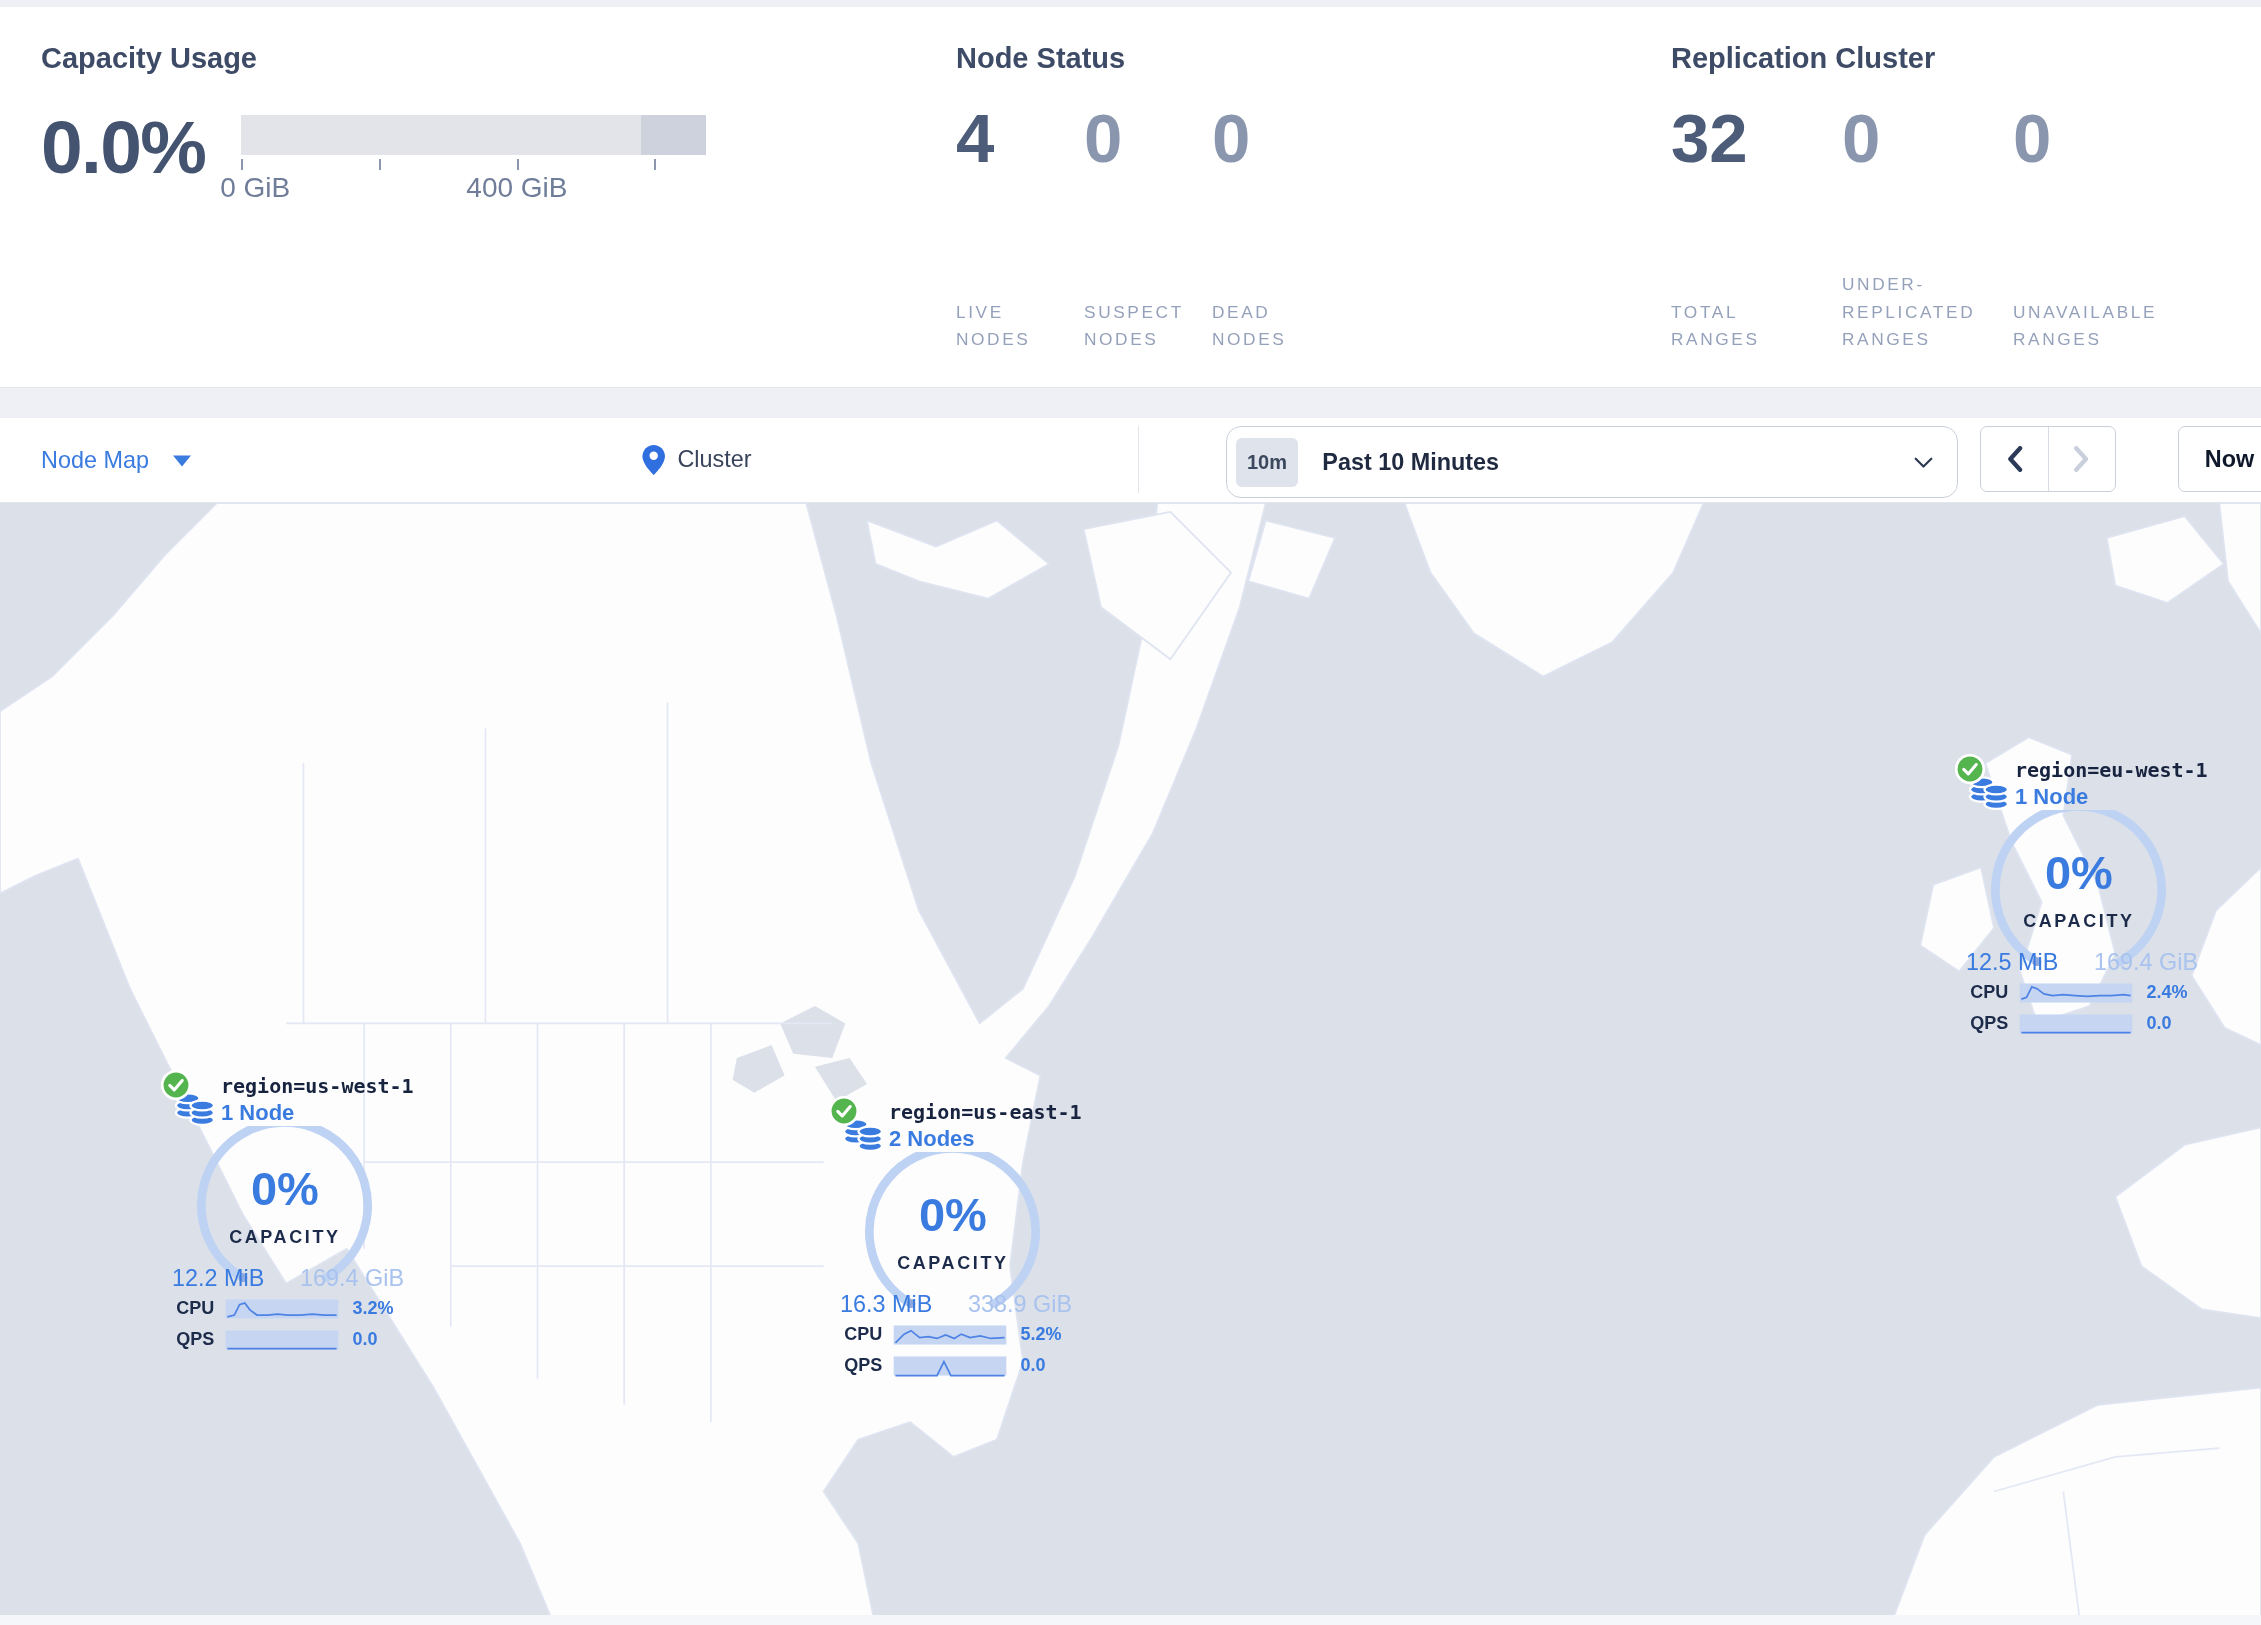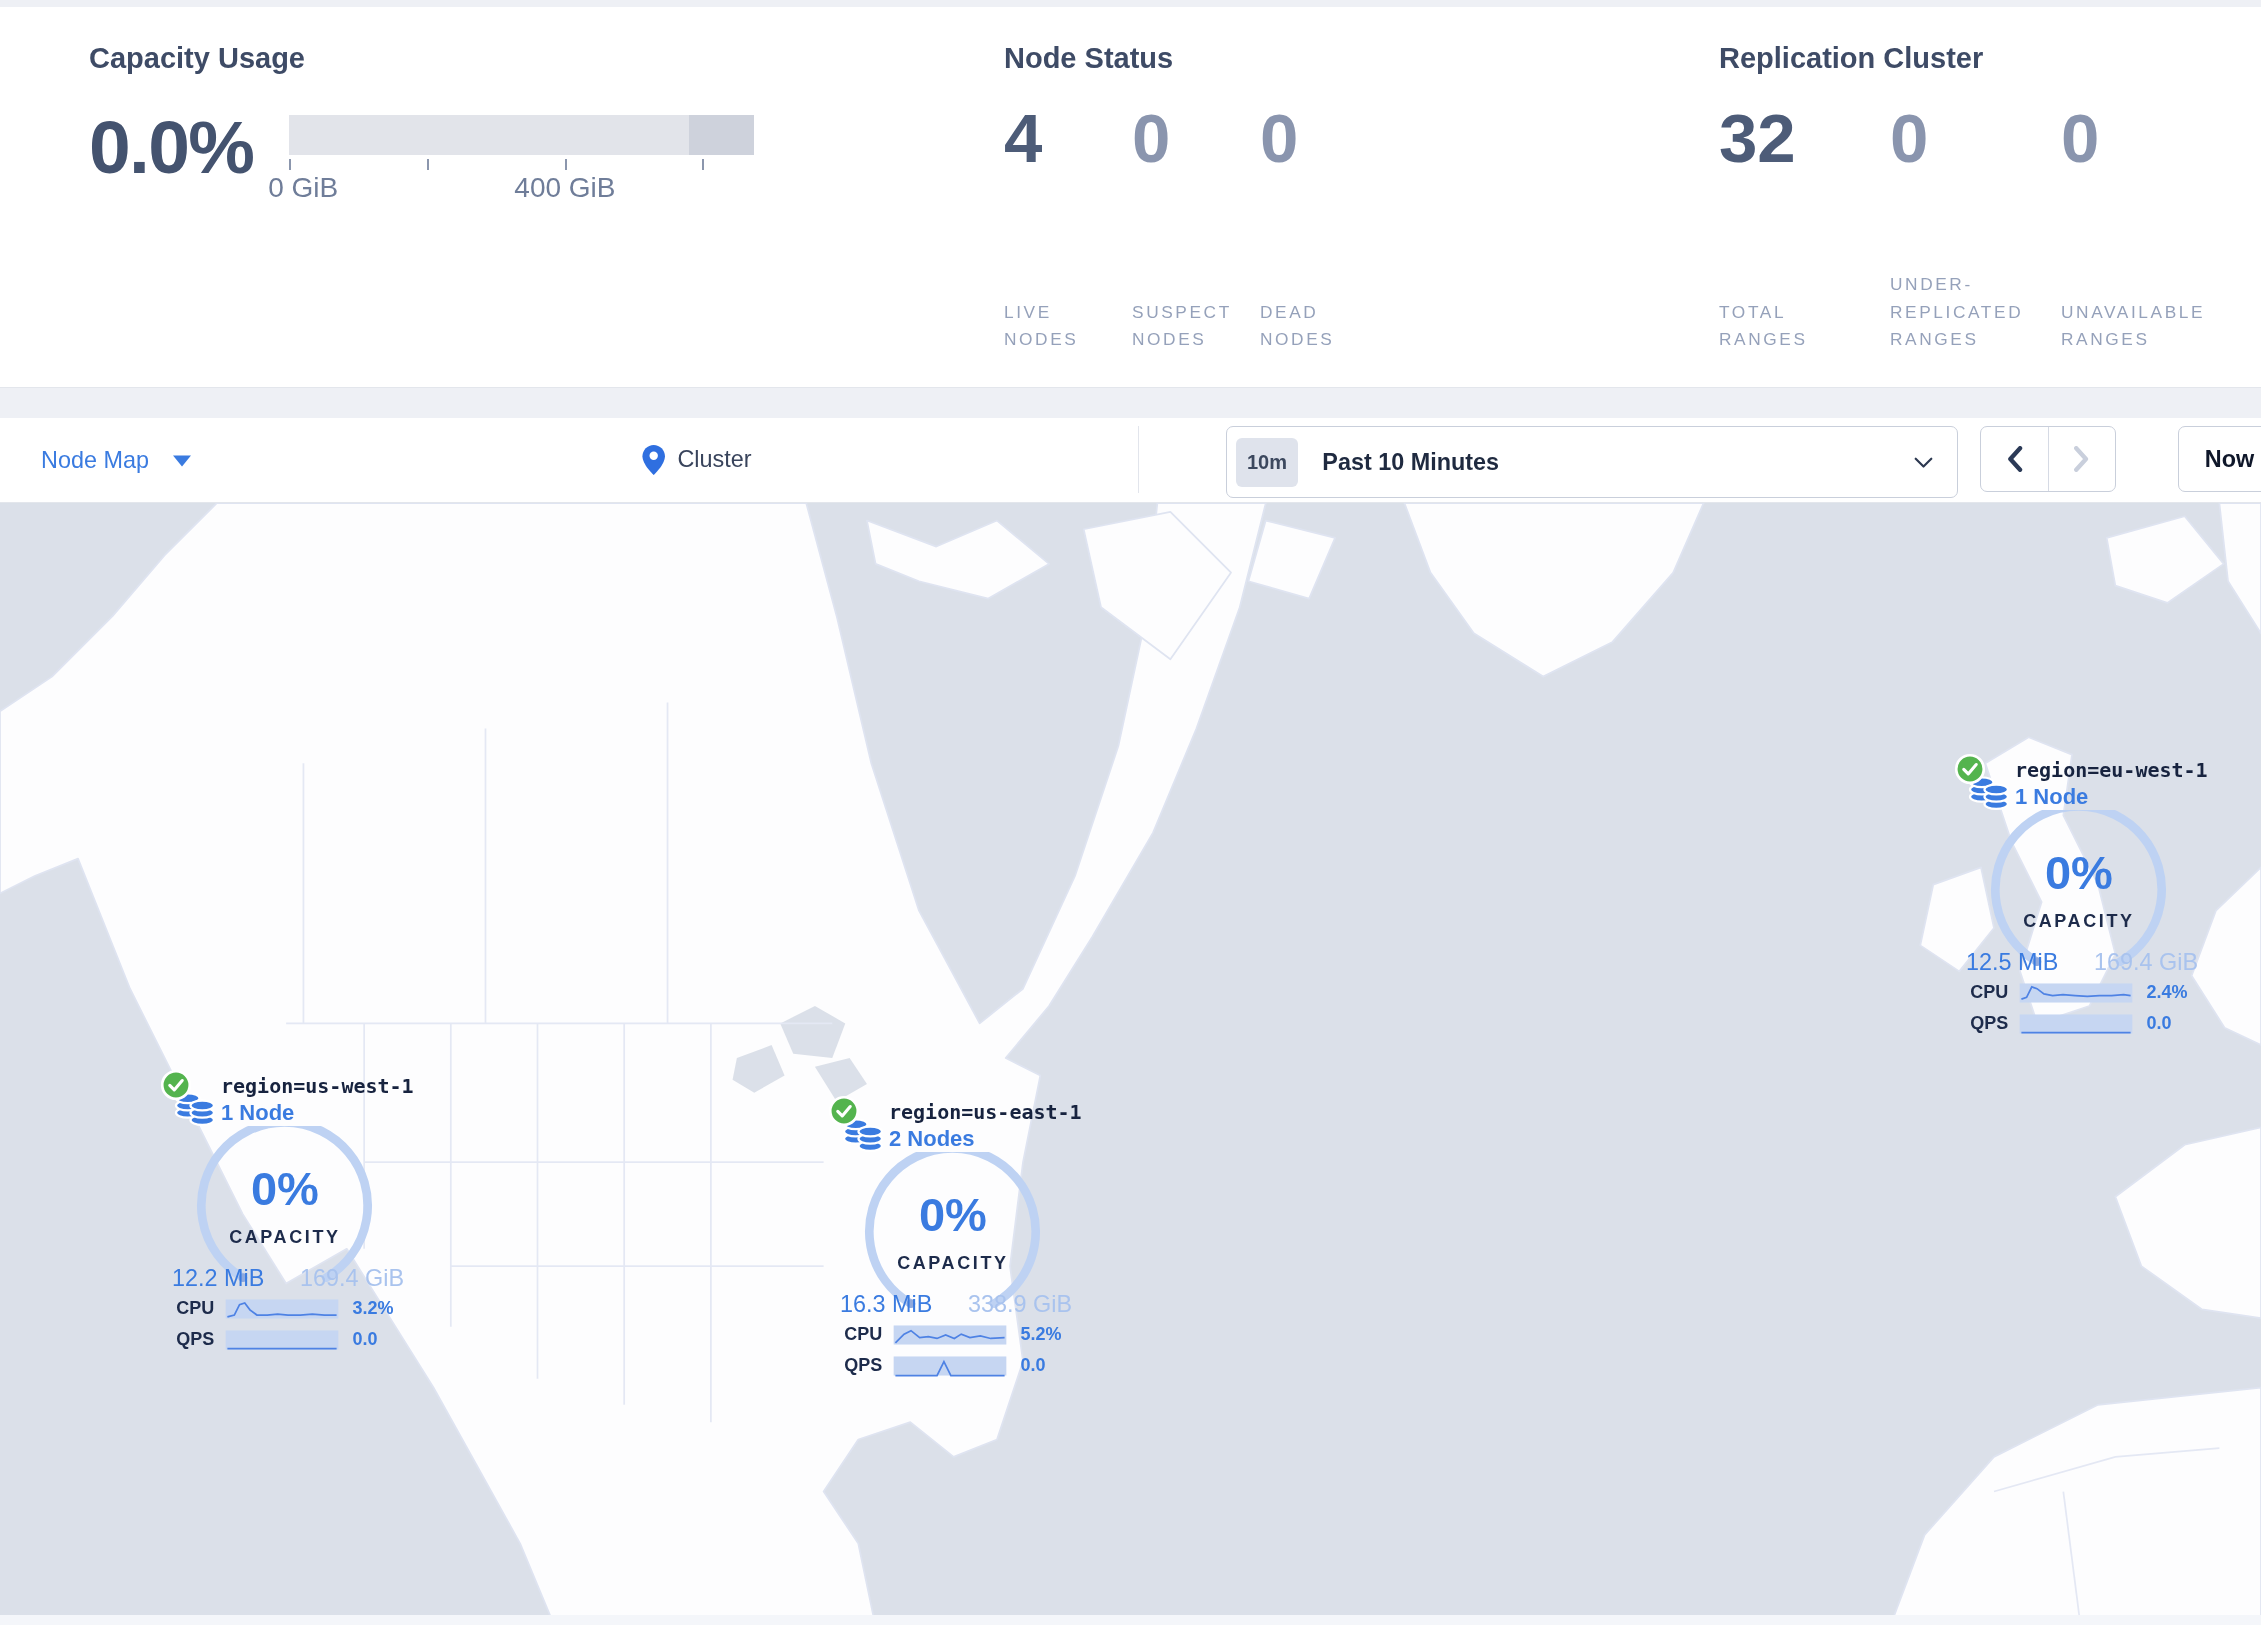--- a/index.html
+++ b/index.html
@@ -1,21 +1,21 @@
 <!DOCTYPE html>
 <html style="font-size:14px"><head>
 <meta charset="utf-8">
 <style>
   html,body { margin:0; padding:0; background:#eef0f5; }
   body { width:2261px; height:1626px; overflow:hidden;
          font-family:"Liberation Sans", sans-serif; -webkit-font-smoothing:antialiased; }
   .topstrip { height:7px; background:#eef0f5; }
 
   
-  .summary { height:381px; background:#fff; border-bottom:0.9px solid #e3e6ec; display:flex; box-sizing:border-box;padding-left:48px; }
+  .summary { height:381px; background:#fff; border-bottom:0.9px solid #e3e6ec; display:flex; box-sizing:border-box; }
   .sec { padding-top:35px; box-sizing:border-box; }
   .sec-capacity { width:956px; padding-left:41px; }
   .sec-nodes { width:715px; }
   .sec-repl { flex:1; }
   .sec-title { font-size:29px; font-weight:700; color:#3e4b66; }
 
   .cap-main { display:flex; margin-top:35px; }
   .cap-pct { font-size:75px; font-weight:700; color:#44536f; line-height:1; letter-spacing:-1.7px; }
   .cap-bar-block { margin-left:36px; margin-top:5.2px; width:465px; }
   .cap-bar { height:40px; background:#e2e4ea; position:relative; }
@@ -46,21 +46,21 @@
   
   .toolbar { position:relative; height:84px; background:#fff; border-bottom:0.9px solid #e3e6ec; }
   .view-select { position:absolute; left:41px; top:50%; transform:translateY(-50%);
                  display:flex; align-items:center; gap:24px; color:#3a7be0; font-size:23.4px; cursor:pointer; }
   .caret-down { width:0; height:0; border-left:9.5px solid transparent; border-right:9.5px solid transparent;
                 border-top:11.3px solid #3a7be0; margin-top:2.6px; }
   .breadcrumb { position:absolute; left:642px; top:50%; transform:translateY(-50%);
                 display:flex; align-items:center; gap:12px; font-size:23.4px; color:#39445c; }
   .tb-divider { position:absolute; left:1138px; top:8.7px; height:67px; width:0.9px; background:#e2e5ec; }
   .time-select { position:absolute; left:1226px; top:8.7px; width:732px; height:72px; background:#fff;
-                 border:1.7px solid #c9cfdb; border-radius:7px; display:flex; align-items:center;
+                 border:1.7px solid #c9cfdb; border-radius:15px; display:flex; align-items:center;
                  padding:0 24px 0 8.7px; box-sizing:border-box; cursor:pointer; }
   .time-badge { background:#dfe3ec; color:#3c485e; font-weight:700; font-size:20px; padding:13px 11.3px; border-radius:6px; }
   .time-label { margin-left:24px; font-size:23.4px; font-weight:700; color:#1f2a40; }
   .time-chevron { margin-left:auto; }
   .arrow-group { position:absolute; left:1980px; top:8.7px; width:136px; height:66px;
                  border:1.7px solid #c9cfdb; border-radius:7px; display:flex; box-sizing:border-box; background:#fff; }
   .arrow-btn { flex:1; display:flex; align-items:center; justify-content:center; cursor:pointer; }
   .arrow-btn.prev { border-right:0.9px solid #d6dae4; }
   .now-btn { position:absolute; left:2130px; top:8.7px; width:103px; height:66px; box-sizing:border-box;
              border:1.7px solid #c9cfdb; border-radius:7px; color:#0f172a; font-size:23.4px; font-weight:700;

